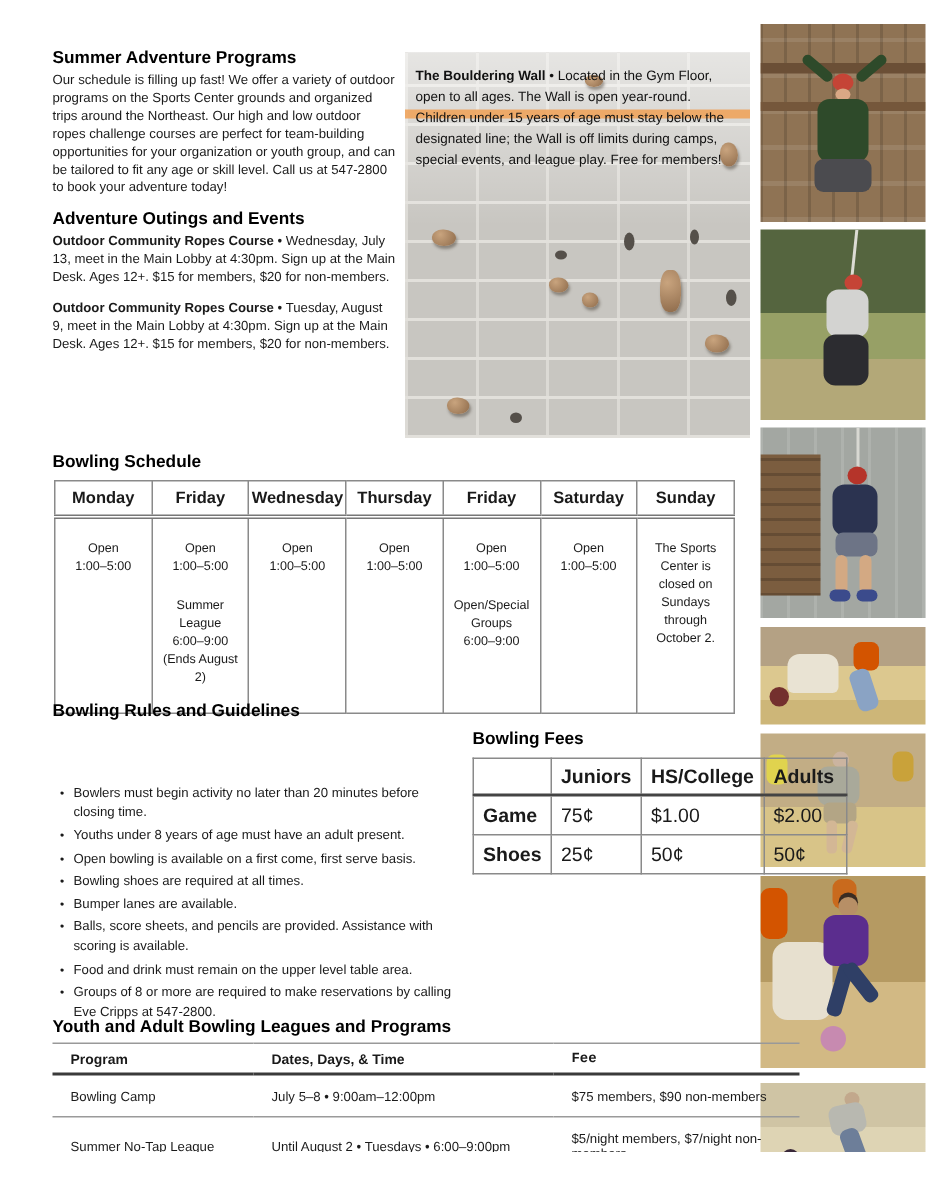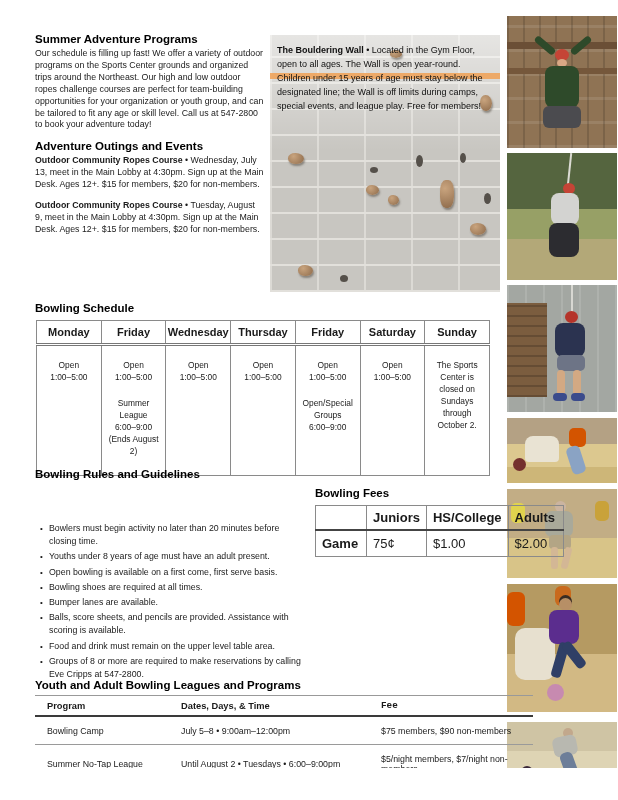--- a/index.html
+++ b/index.html
@@ -247,20 +247,26 @@
         <th style="width:42px;">Adults</th>
       </tr>
     </thead>
     <tbody>
       <tr>
         <th>Game</th>
         <td>75¢</td>
         <td>$1.00</td>
         <td>$2.00</td>
       </tr>
+      <tr>
+        <th>Shoes</th>
+        <td>25¢</td>
+        <td>50¢</td>
+        <td>50¢</td>
+      </tr>
     </tbody>
   </table>
 
   <h2 id="leagues-head">Youth and Adult Bowling Leagues and Programs</h2>
   <table id="leagues-table">
     <thead>
       <tr>
         <th style="width:122px;">Program</th>
         <th style="width:188px;">Dates, Days, &amp; Time</th>
         <th style="width:152px;font-family:Liberation Mono, monospace;">Fee</th>

